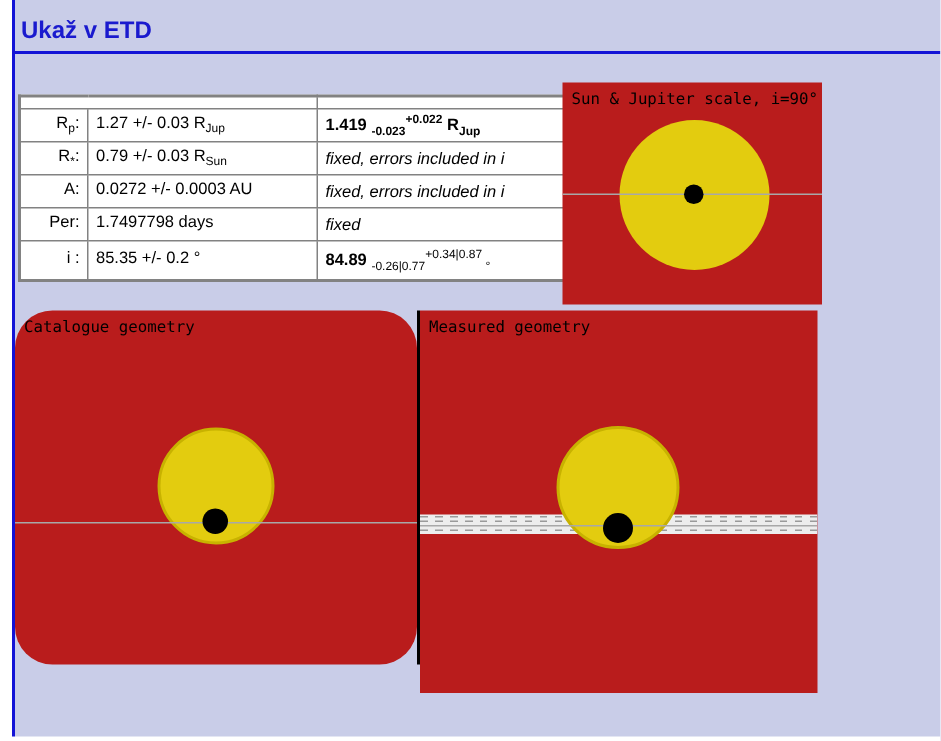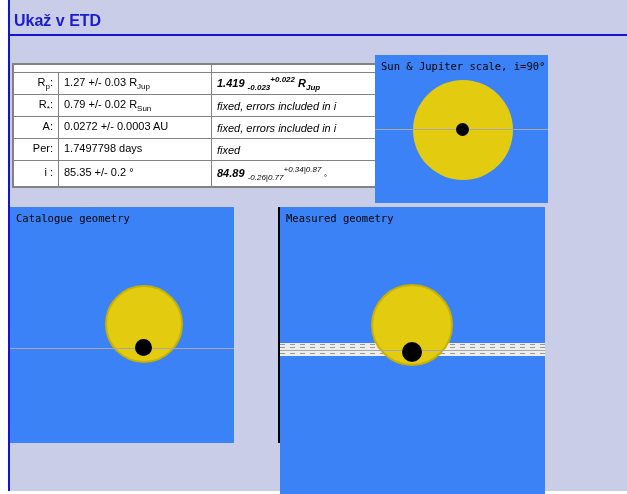--- a/index.html
+++ b/index.html
@@ -15,27 +15,27 @@
   #params{position:absolute;left:12px;top:63px;border-collapse:collapse;background:#fff;
           border:2px solid #828282;font-size:11px;color:#000;}
   #params td{border:1px solid #828282;padding:0 5px;vertical-align:middle;}
   #params tr.hdr td{height:7px;padding:0;}
   #params tr.row td{height:21px;}
   #params tr.row-i td{height:25px;}
   td.lbl{width:34px;text-align:right;padding-right:3px;}
   td.val{width:142px;}
   td.etd{width:162px;}
   .it{font-style:italic;}
-  .b{font-weight:bold;font-style:italic;}
+  .b{font-weight:bold;}
   sub{font-size:8px;}
   sup{font-size:8px;}
   .light{font-weight:normal;}
 
   
-  .panel{position:absolute;background:#3b82f6;overflow:hidden;}
+  .panel{position:absolute;background:#b91c1c;overflow:hidden;}
   .panel-title{position:absolute;left:6px;top:5px;font-family:"DejaVu Sans Mono",monospace;
                font-size:10.5px;color:#000;white-space:nowrap;}
   .sun{position:absolute;border-radius:50%;background:#e3cc0f;box-sizing:border-box;}
   .sun-bordered{border:2px solid #c8b200;}
   .gline{position:absolute;height:1px;background:#a8a8a8;}
   .planet{position:absolute;border-radius:50%;background:#000;}
   .band{position:absolute;background:#ededed;}
   .dash{position:absolute;height:1px;
         background:repeating-linear-gradient(90deg,#9a9a9a 0 5px,transparent 5px 10px);}
   #panel-divider{position:absolute;left:278px;top:207px;width:2px;height:236px;background:#000;}
@@ -55,21 +55,21 @@
       <td colspan="2"></td>
       <td></td>
     </tr>
     <tr class="row">
       <td class="lbl"><span>R</span><sub>p</sub><span>:</span></td>
       <td class="val"><span>1.27 +/- 0.03 R</span><sub>Jup</sub></td>
       <td class="etd b"><span>1.419</span> <sub>-0.023</sub><sup>+0.022</sup><span> R</span><sub>Jup</sub></td>
     </tr>
     <tr class="row">
       <td class="lbl"><span>R</span><sub>*</sub><span>:</span></td>
-      <td class="val"><span>0.79 +/- 0.02 R</span><sub>Sun</sub></td>
+      <td class="val"><span>0.79 +/- 0.03 R</span><sub>Sun</sub></td>
       <td class="etd it">fixed, errors included in i</td>
     </tr>
     <tr class="row">
       <td class="lbl"><span>A</span><sub></sub><span>:</span></td>
       <td class="val"><span>0.0272 +/- 0.0003 AU</span><sub></sub></td>
       <td class="etd it">fixed, errors included in i</td>
     </tr>
     <tr class="row">
       <td class="lbl"><span>Per</span><sub></sub><span>:</span></td>
       <td class="val"><span>1.7497798 days</span><sub></sub></td>
@@ -83,30 +83,30 @@
   </tbody>
     </table>
 
   <div class="panel" style="left:375px;top:55px;width:173px;height:148px;">
     <div class="panel-title">Sun &amp; Jupiter scale, i=90°</div>
     <div class="sun" style="left:38px;top:25px;width:100px;height:100px;"></div>
     <div class="gline" style="left:0;top:74px;width:173px;"></div>
     <div class="planet" style="left:81px;top:68px;width:13px;height:13px;"></div>
   </div>
 
-  <div class="panel" style="left:10px;top:207px;width:224px;height:236px;">
+  <div class="panel" style="left:10px;top:207px;width:268px;height:236px;border-radius:25px;">
     <div class="panel-title">Catalogue geometry</div>
     <div class="sun sun-bordered" style="left:95px;top:78px;width:78px;height:78px;"></div>
     <div class="gline" style="left:0;top:141px;width:268px;"></div>
     <div class="planet" style="left:125px;top:132px;width:17px;height:17px;"></div>
   </div>
 
   <div id="panel-divider"></div>
 
-  <div class="panel" style="left:280px;top:207px;width:265px;height:288px;">
+  <div class="panel" style="left:280px;top:207px;width:265px;height:255px;">
     <div class="panel-title">Measured geometry</div>
     <div class="band" style="left:0;top:136px;width:265px;height:13px;"></div>
     <div class="dash" style="left:0;top:137px;width:265px;"></div>
     <div class="dash" style="left:0;top:140px;width:265px;"></div>
     <div class="dash" style="left:0;top:146px;width:265px;"></div>
     <div class="sun sun-bordered" style="left:91px;top:77px;width:82px;height:82px;"></div>
     <div class="gline" style="left:0;top:143px;width:265px;"></div>
     <div class="planet" style="left:122px;top:135px;width:20px;height:20px;"></div>
   </div>
 </div>

